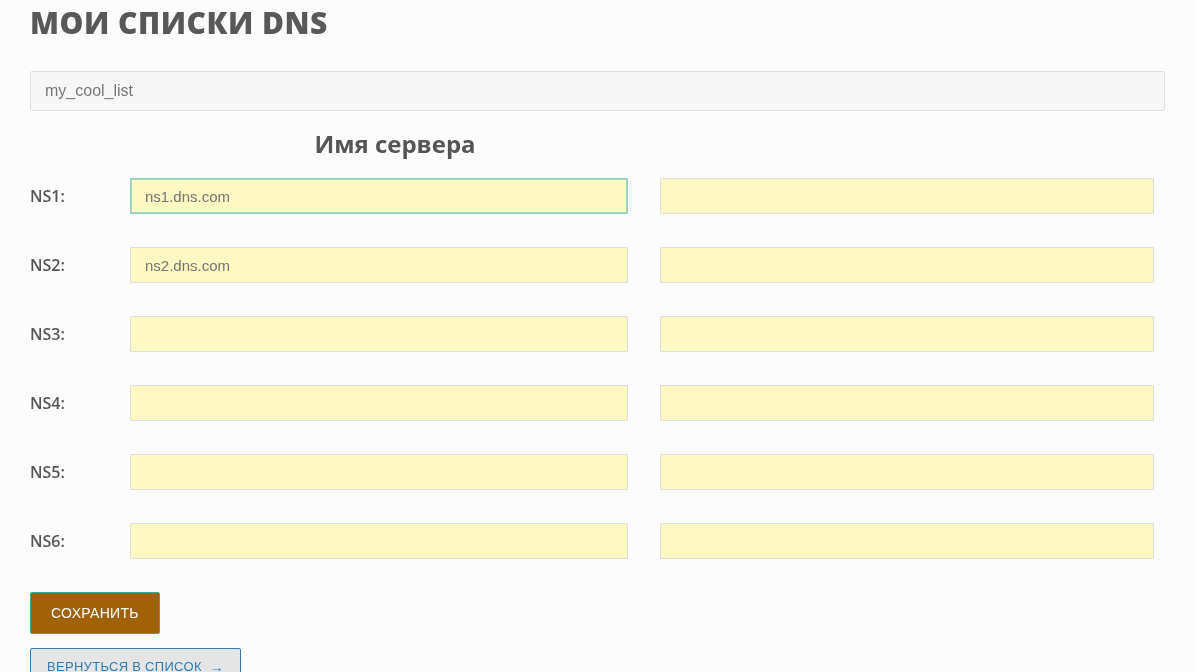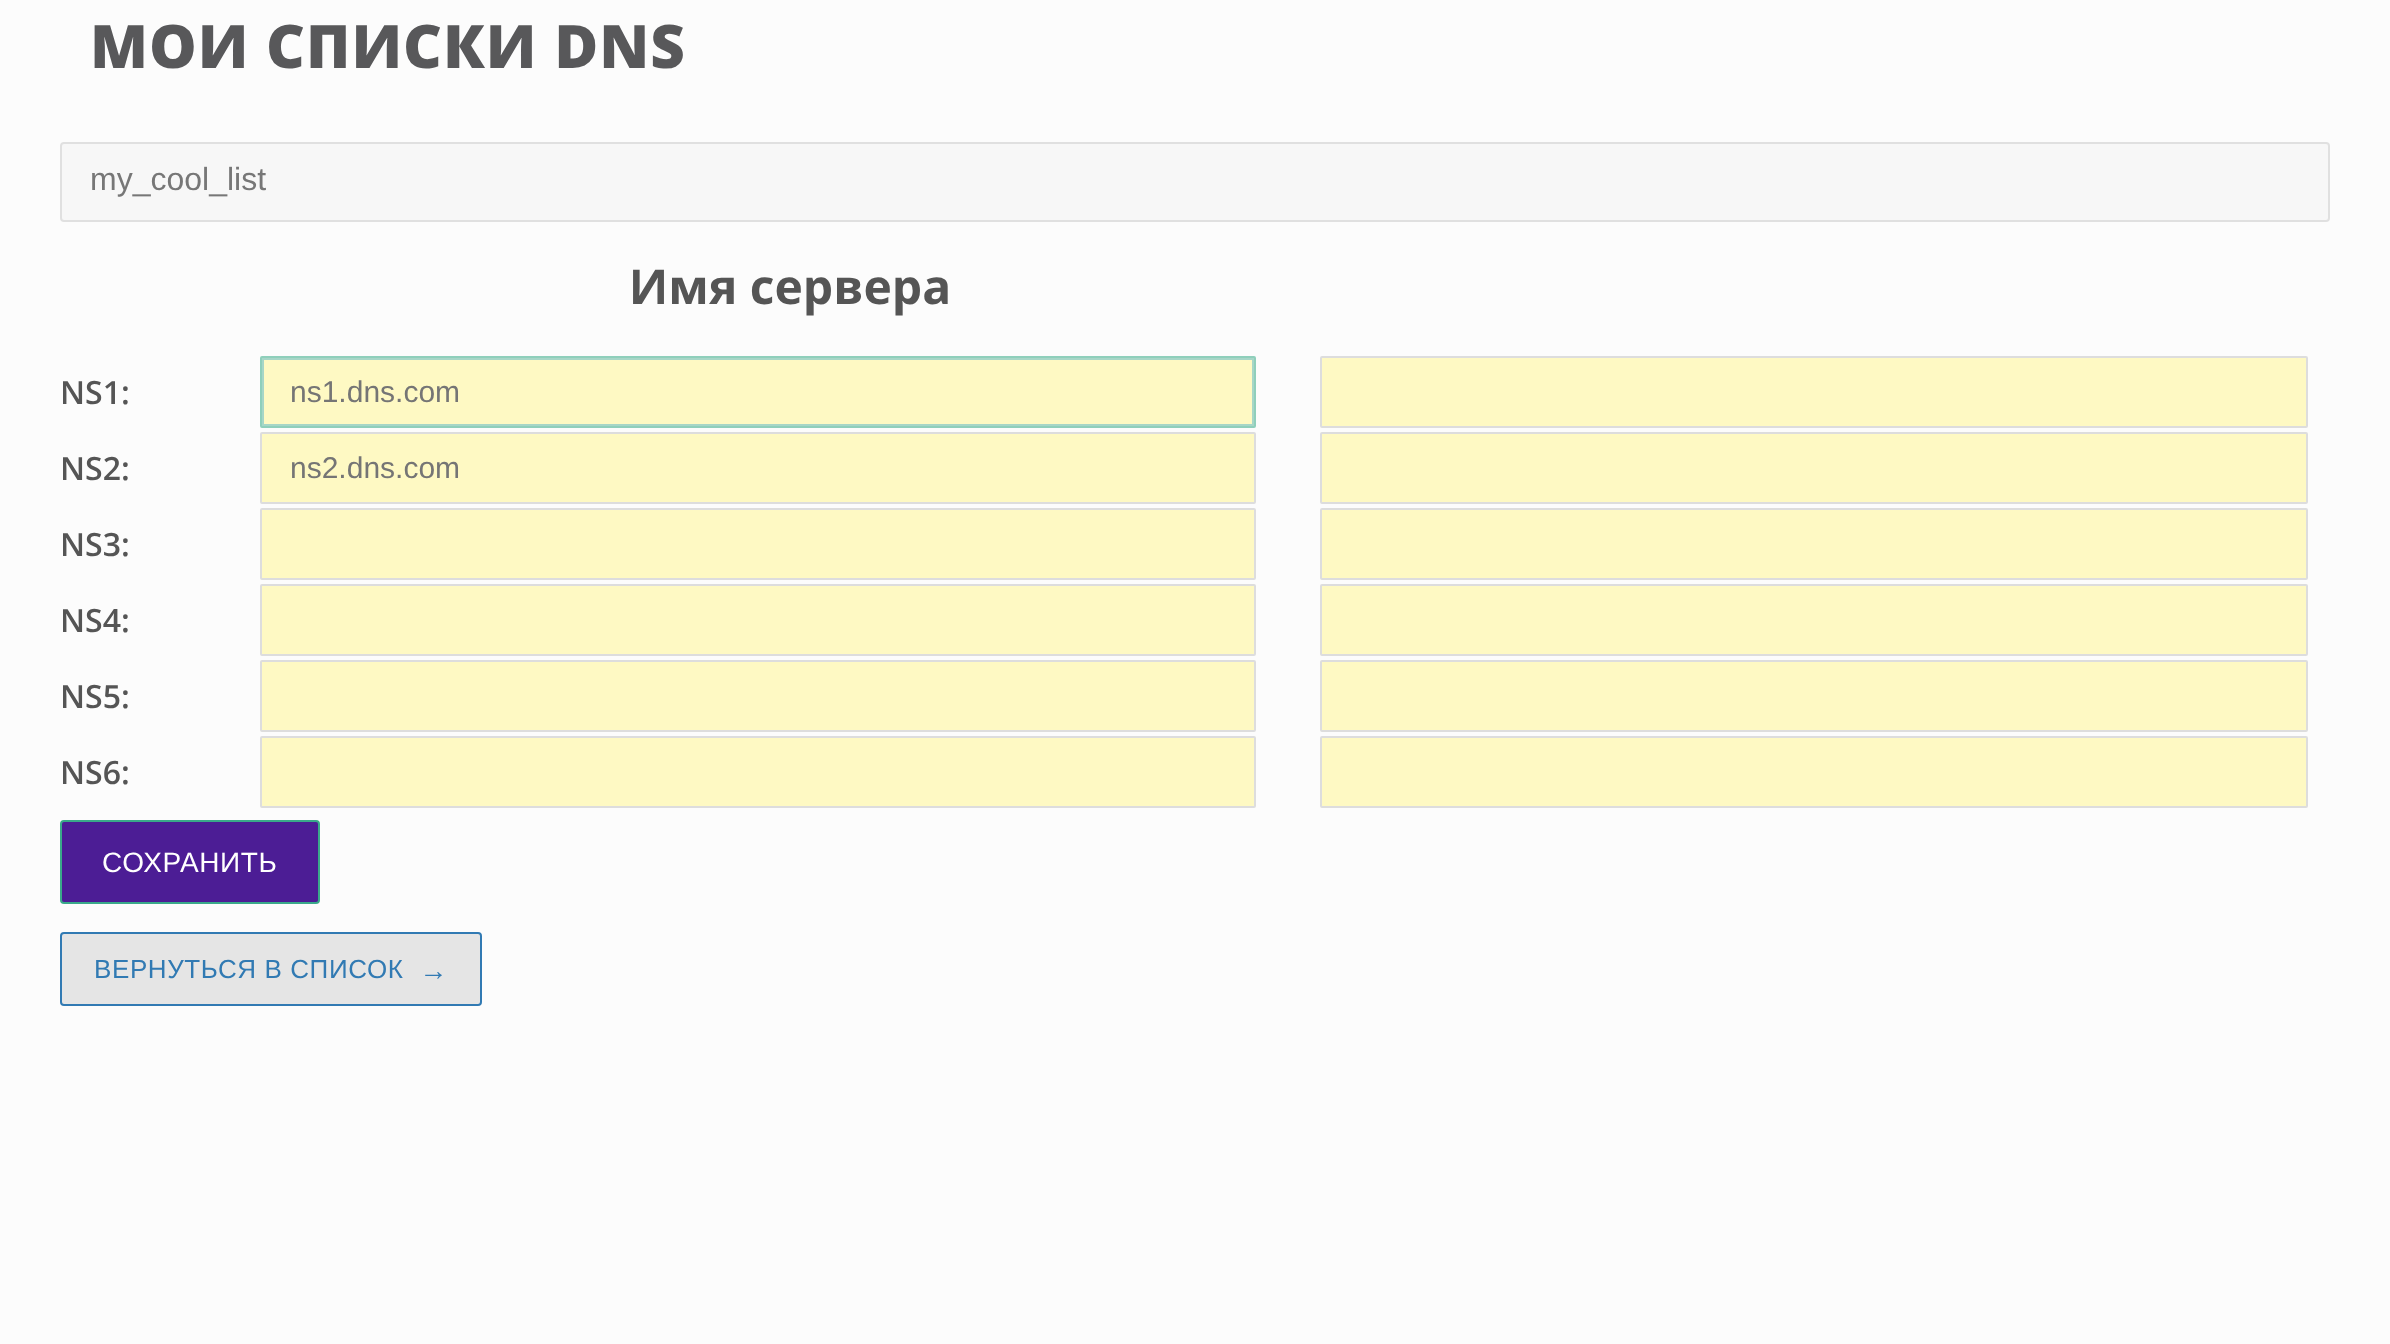--- a/index.html
+++ b/index.html
@@ -10,21 +10,21 @@
       width: 1195px;
       height: 672px;
       padding: 2px 30px 10px 30px;
     }
     h1.page-title {
       font-size: 30px;
       font-weight: 800;
       letter-spacing: 0.5px;
       color: #58585a;
       text-transform: uppercase;
-      margin: 0 0 28px 15px;
+      margin: 0 0 28px 0;
     }
     .list-name-input {
       width: 100%;
       height: 40px;
       border: 1px solid #e0e0e0;
       background: #f7f7f7;
       color: #777;
       font-size: 16px;
       padding: 0 14px;
       border-radius: 2px;
@@ -38,21 +38,21 @@
     .col-server { flex: 0 0 530px; text-align: center; }
     .col-ip { flex: 0 0 500px; text-align: center; }
     .col-header {
       font-size: 24px;
       font-weight: 700;
       color: #555;
     }
     .row {
       display: flex;
       align-items: center;
-      margin-bottom: 2px;
+      margin-bottom: 33px;
     }
     .row-label {
       flex: 0 0 100px;
       font-size: 16px;
       font-weight: 600;
       color: #555;
     }
     .row .server-wrap {
       flex: 0 0 530px;
       padding-right: 32px;
@@ -87,21 +87,21 @@
       letter-spacing: 0.3px;
       border-radius: 2px;
       cursor: pointer;
       padding: 12px 20px;
       border: 1px solid transparent;
       background: none;
       text-transform: uppercase;
       font-weight: 500;
     }
     .btn-primary {
-      background: #4c1d95;
+      background: #a16207;
       color: #fff;
       border-color: #3aa98a;
       font-weight: 400;
     }
     .btn-outline {
       background: #e5e5e5;
       color: #317ab3;
       border: 1px solid #317ab3;
       padding: 10px 16px;
       font-size: 13px;

